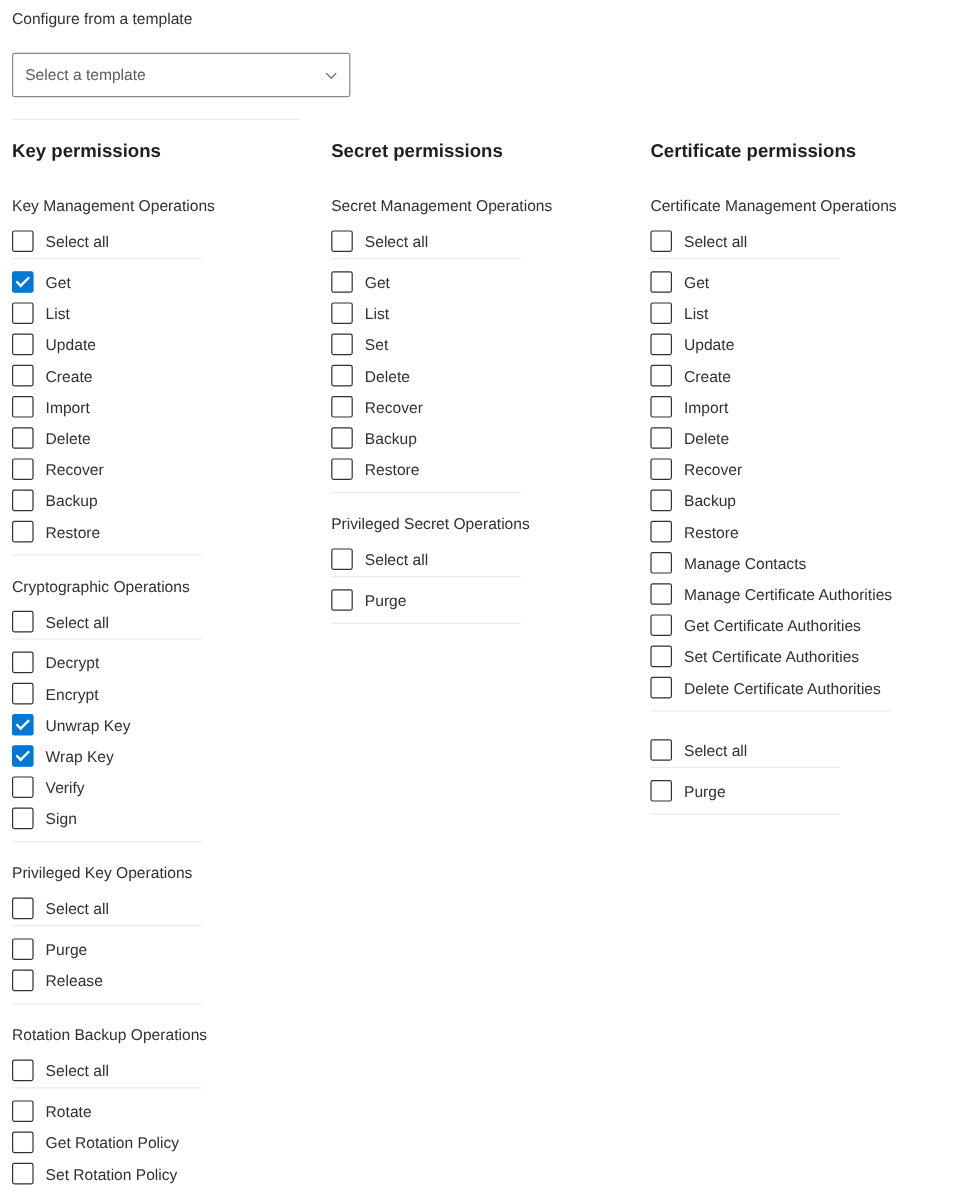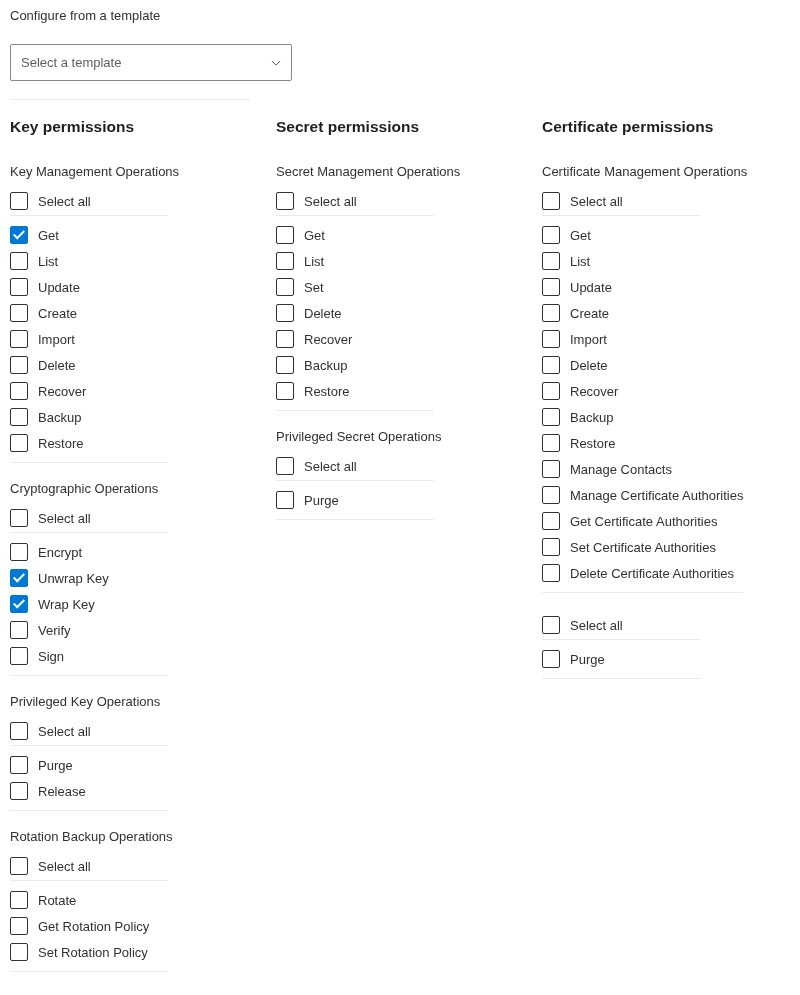--- a/index.html
+++ b/index.html
@@ -184,20 +184,24 @@
       </div>
       <div class="group">
         <div class="group-title">Cryptographic Operations</div>
         <div class="select-all-row">
           <div class="checkbox"></div>
           <span class="label-text">Select all</span>
         </div>
         <div class="option-list">
           <div class="option-row">
             <div class="checkbox"></div>
+            <span class="label-text">Decrypt</span>
+          </div>
+          <div class="option-row">
+            <div class="checkbox"></div>
             <span class="label-text">Encrypt</span>
           </div>
           <div class="option-row">
             <div class="checkbox checked"></div>
             <span class="label-text">Unwrap Key</span>
           </div>
           <div class="option-row">
             <div class="checkbox checked"></div>
             <span class="label-text">Wrap Key</span>
           </div>

